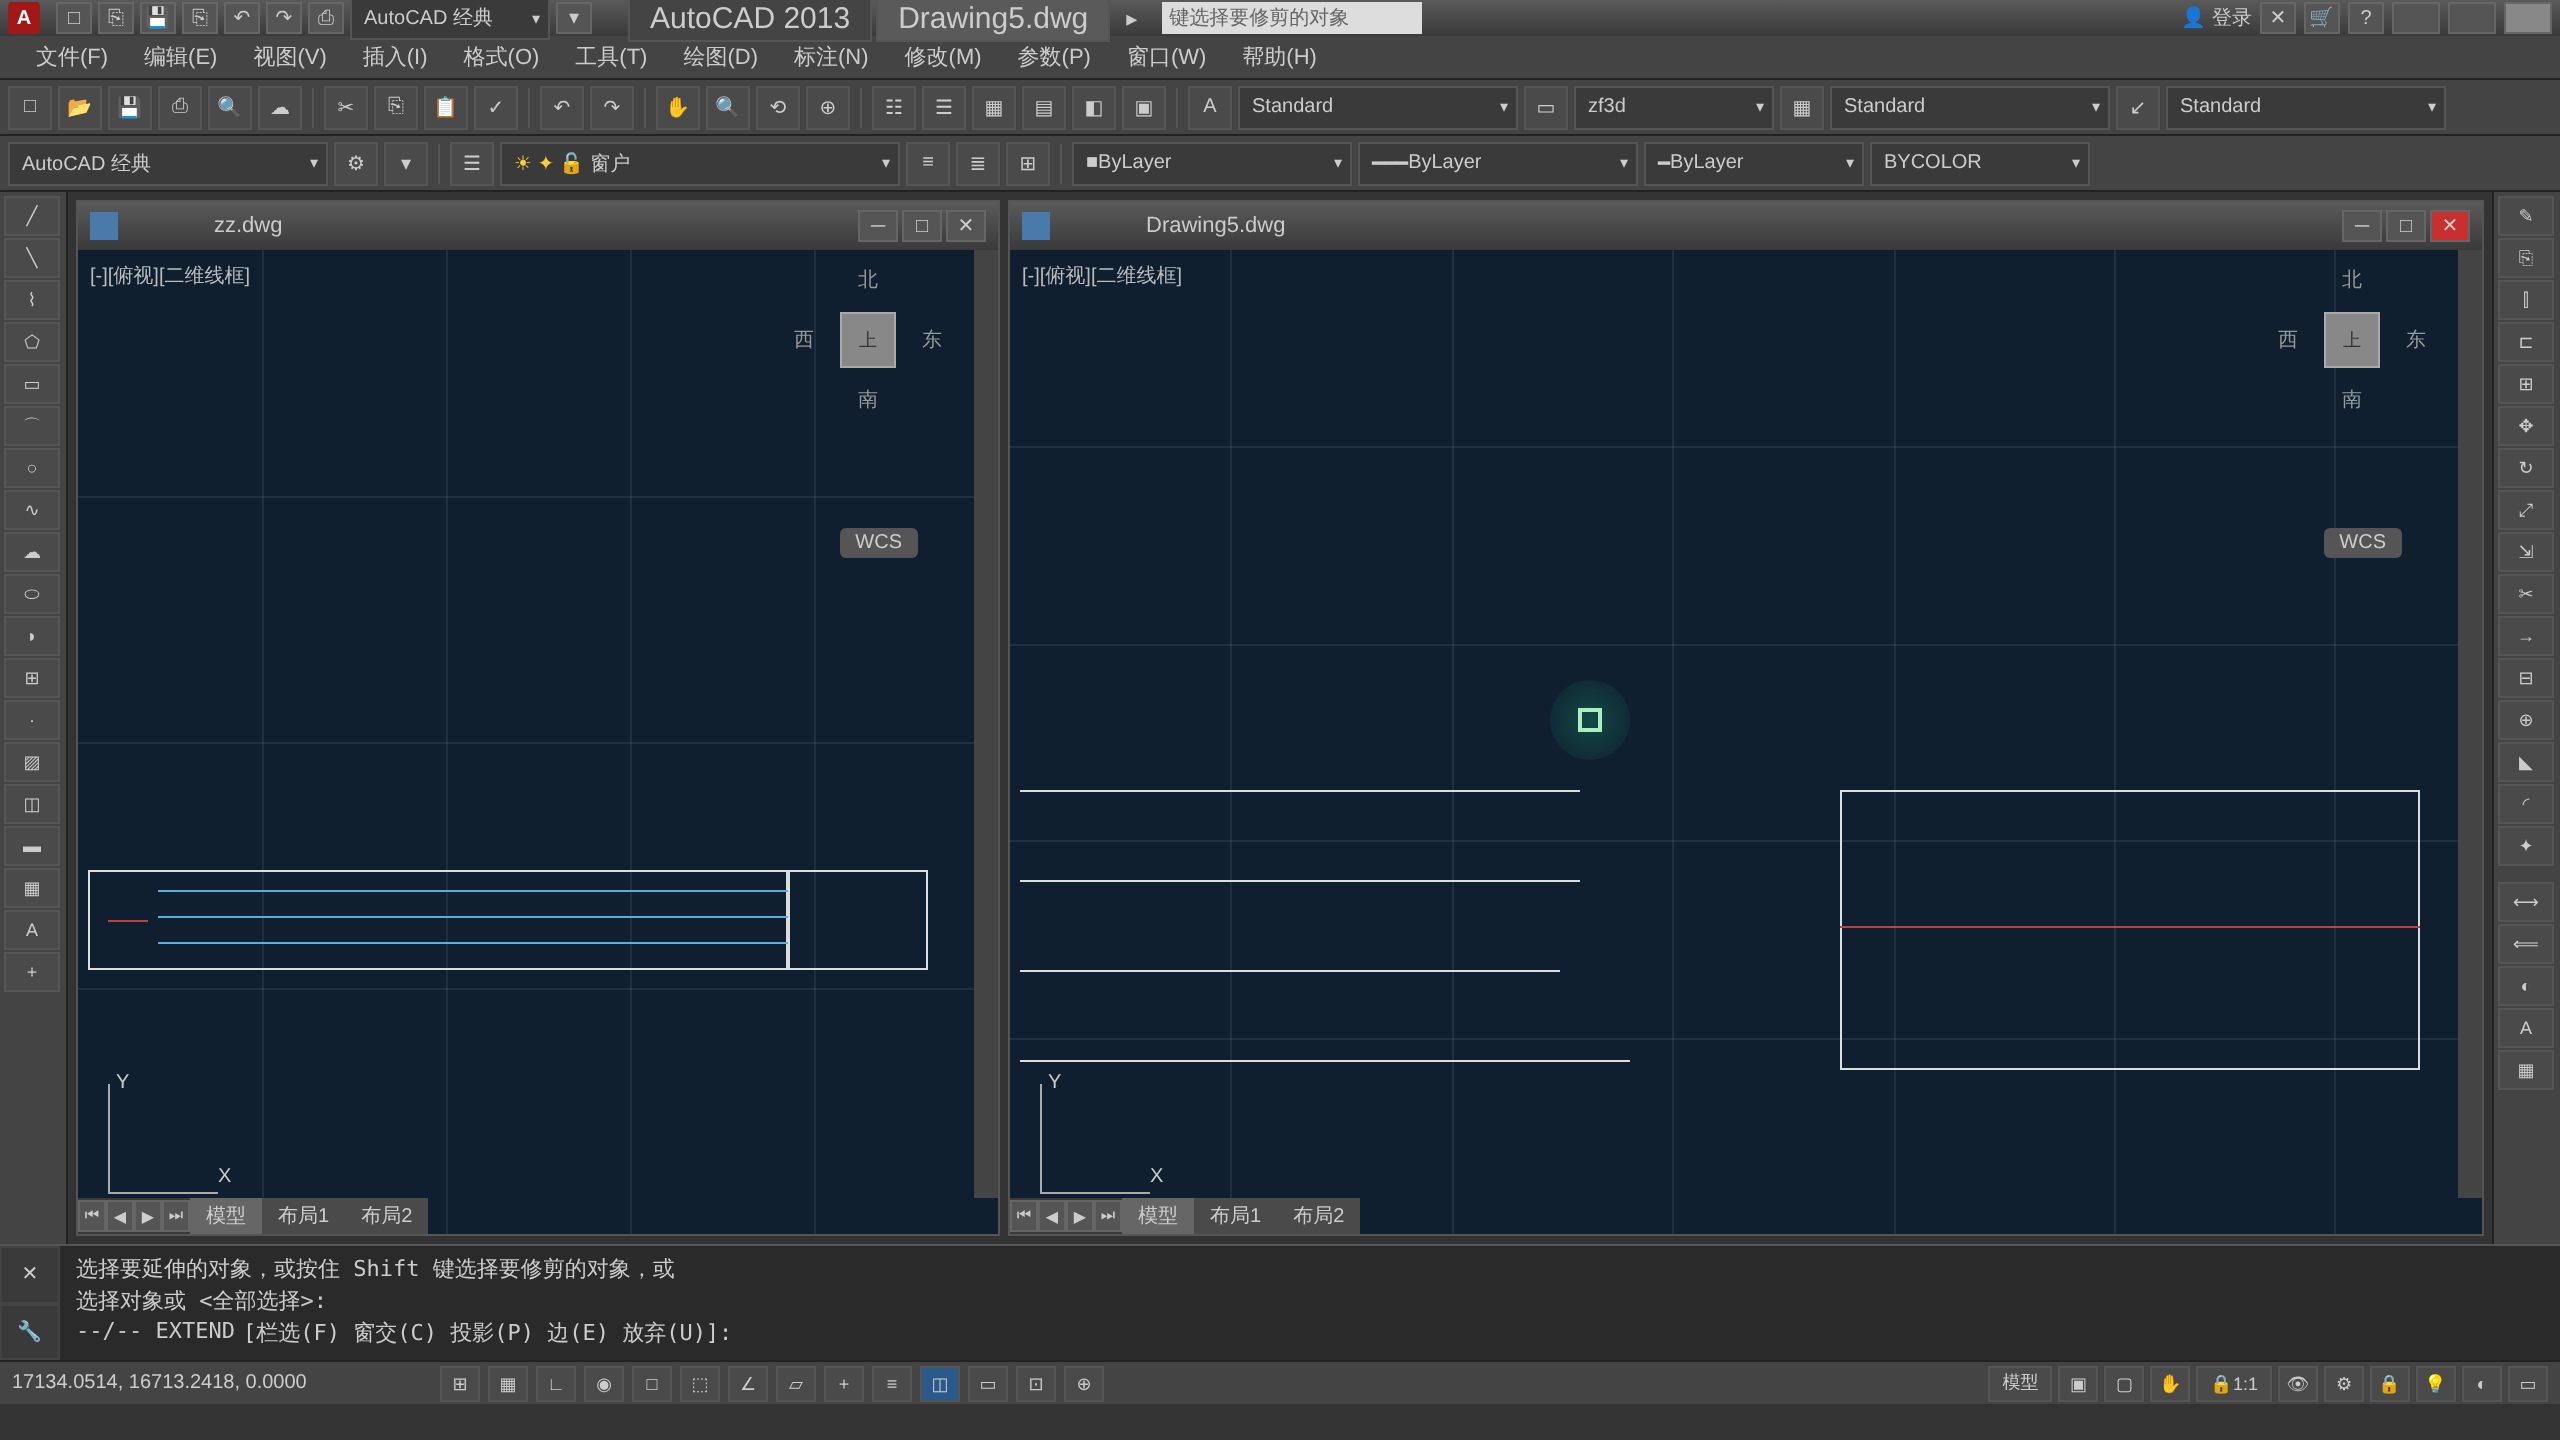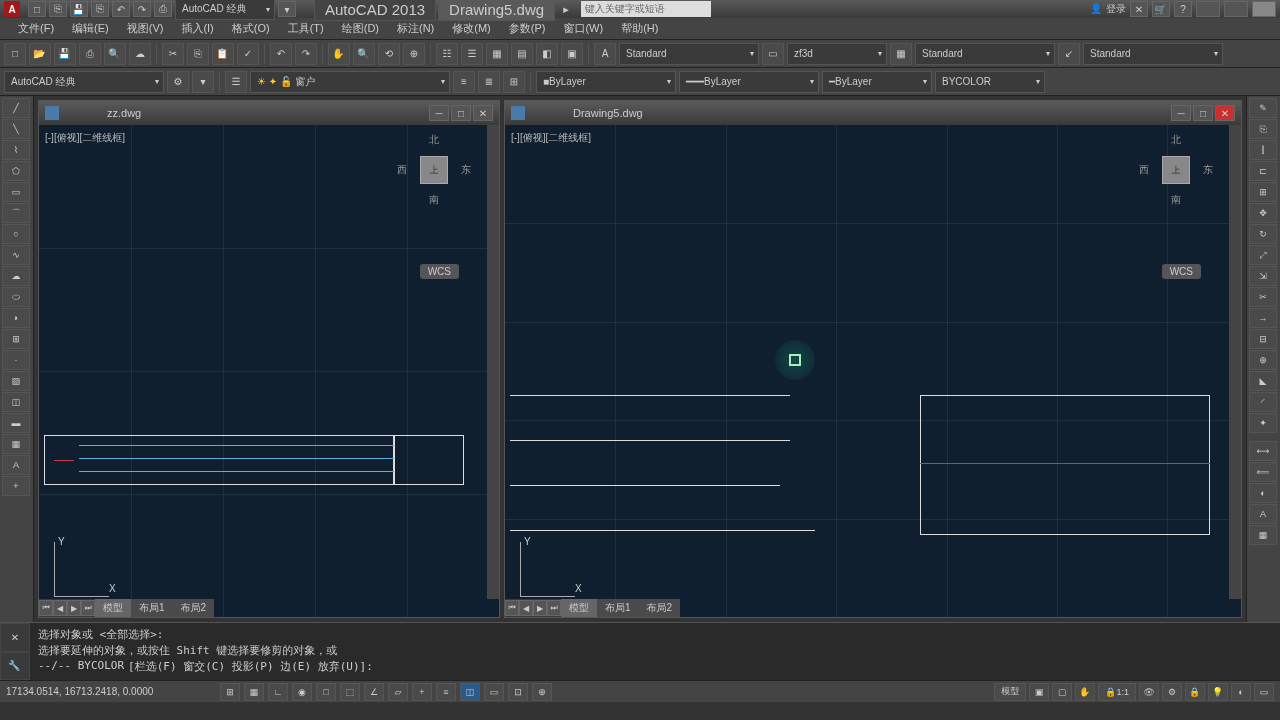--- a/index.html
+++ b/index.html
@@ -88,21 +88,21 @@
     <div class="qa-btn">↷</div>
     <div class="qa-btn">⎙</div>
     <div class="tb-drop" style="width:100px">AutoCAD 经典</div>
     <div class="qa-btn">▾</div>
   </div>
   <div class="tab-group">
     <div class="app-tab">AutoCAD 2013</div>
     <div class="app-tab active">Drawing5.dwg</div>
   </div>
   <span>▸</span>
-  <div class="search-box">键入关键字或短语</div>
+  <div class="search-box">键选择要修剪的对象</div>
   <div class="title-right">
     <span style="font-size:10px">👤 <span>登录</span></span>
     <div class="qa-btn">✕</div>
     <div class="qa-btn">🛒</div>
     <div class="qa-btn">?</div>
     <div class="win-btn"></div>
     <div class="win-btn"></div>
     <div class="win-btn" style="background:#888"></div>
   </div>
 </div>
@@ -340,24 +340,24 @@
     <div class="vtool">▦</div>
   </div>
 </div>
 
 <div class="cmd-area">
   <div class="cmd-side">
     <div class="cmd-sbtn">✕</div>
     <div class="cmd-sbtn">🔧</div>
   </div>
   <div class="cmd-text">
+    <div class="cmd-line">选择要延伸的对象，或按住 Shift 键选择要修剪的对象，或</div>
     <div class="cmd-line">选择对象或 &lt;全部选择&gt;:</div>
-    <div class="cmd-line">选择要延伸的对象，或按住 Shift 键选择要修剪的对象，或</div>
     <div class="cmd-input-line">
-      <span>--/-- BYCOLOR</span>
+      <span>--/-- EXTEND</span>
       <span>[栏选(F) 窗交(C) 投影(P) 边(E) 放弃(U)]:</span>
       <input class="cmd-input" style="">
     </div>
   </div>
 </div>
 
 <div class="statusbar">
   <div class="coords">17134.0514, 16713.2418, 0.0000</div>
   <div class="sb-btn">⊞</div>
   <div class="sb-btn">▦</div>

